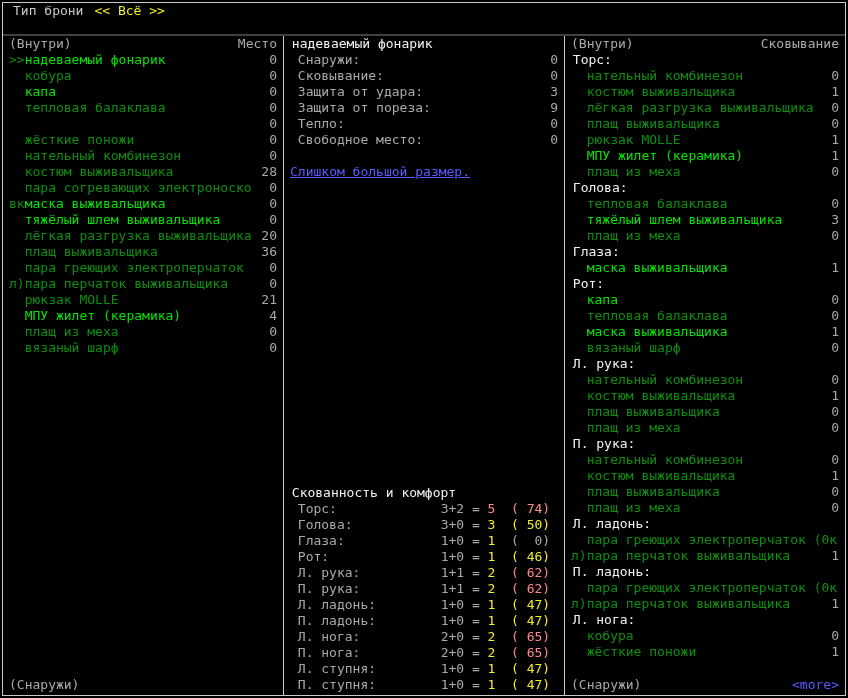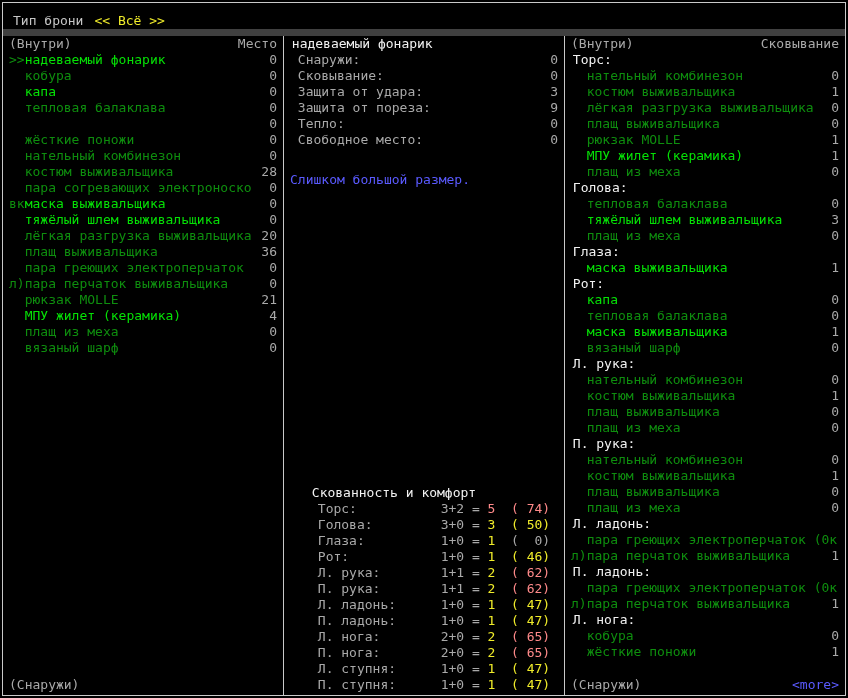--- a/index.html
+++ b/index.html
@@ -4,21 +4,21 @@
 <style>
   html,body{margin:0;padding:0;background:#000;}
   .screen{
     position:relative;width:848px;height:698px;background:#000;
     font-family:"DejaVu Sans Mono", monospace;font-size:13px;line-height:16px;
     color:var(--gray);overflow:hidden;
   }
   .frame{position:absolute;left:2px;top:2px;right:2px;bottom:2px;border:1px solid #c9c9c9;pointer-events:none;}
   .topbar{
     position:absolute;left:3px;top:3px;right:3px;height:33px;
-    border-bottom:7px solid #404040;display:flex;align-items:flex-end;
+    border-bottom:2px solid #404040;display:flex;align-items:flex-start;
     padding:0 10px;box-sizing:border-box;white-space:pre;
   }
   .topbar .filter{color:var(--yellow);margin-left:11px;}
   .topbar .help{margin-left:auto;color:var(--white);}
   .panel{position:absolute;top:36px;bottom:3px;box-sizing:border-box;overflow:hidden;}
   .panel.left{left:3px;width:281px;border-right:1px solid #c9c9c9;}
   .panel.middle{left:284px;width:281px;border-right:1px solid #c9c9c9;}
   .panel.right{left:565px;right:3px;}
   .row{display:flex;height:16px;padding:0 6px;white-space:pre;overflow:hidden;align-items:baseline;}
   .row .val{margin-left:auto;color:var(--gray);}
@@ -27,22 +27,22 @@
   .bright{color:var(--brightgreen);}
   .white{color:var(--white);}
   .blue{color:var(--blue);}
   .c-yellow{color:var(--yellow);}
   .c-lightred{color:var(--lightred);}
   .c-gray{color:var(--gray);}
   .indent1{padding-left:1ch;}
   .footer-row{position:absolute;left:0;right:0;bottom:2px;height:16px;display:flex;
     padding:0 6px;white-space:pre;box-sizing:border-box;}
   .footer-row .more{margin-left:auto;}
-  .warn{margin-top:24px;}
-  .enc-block{position:absolute;left:0;right:0;bottom:2px;margin-left:20px;}
+  .warn{margin-top:16px;text-decoration:underline;}
+  .enc-block{position:absolute;left:0;right:0;bottom:2px;}
   .enc-formula{width:5ch;text-align:right;color:var(--gray);margin-left:auto;}
   .enc-eq{color:var(--gray);}
   .enc-result{width:1ch;}
   .enc-warmth{width:7ch;text-align:right;margin-right:1ch;}
 </style>
 </head>
 <body>
 
 <div class="screen">
   <div class="frame"></div>

